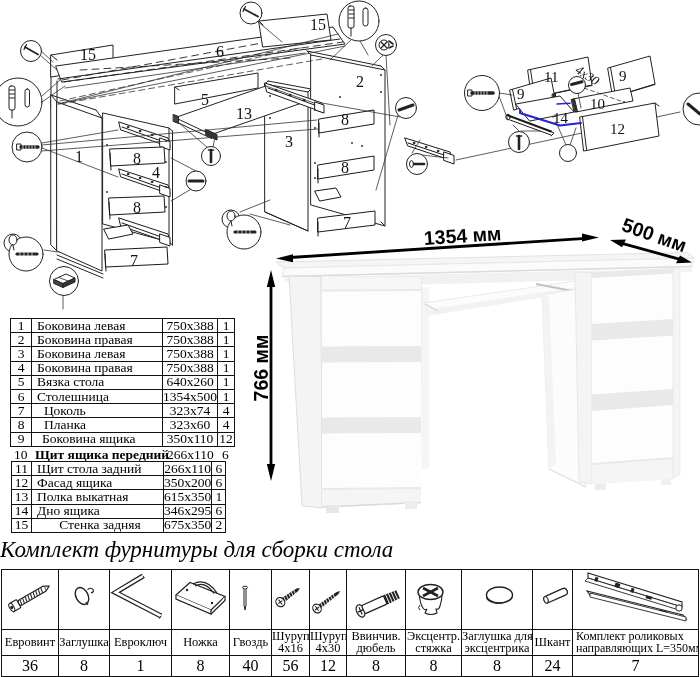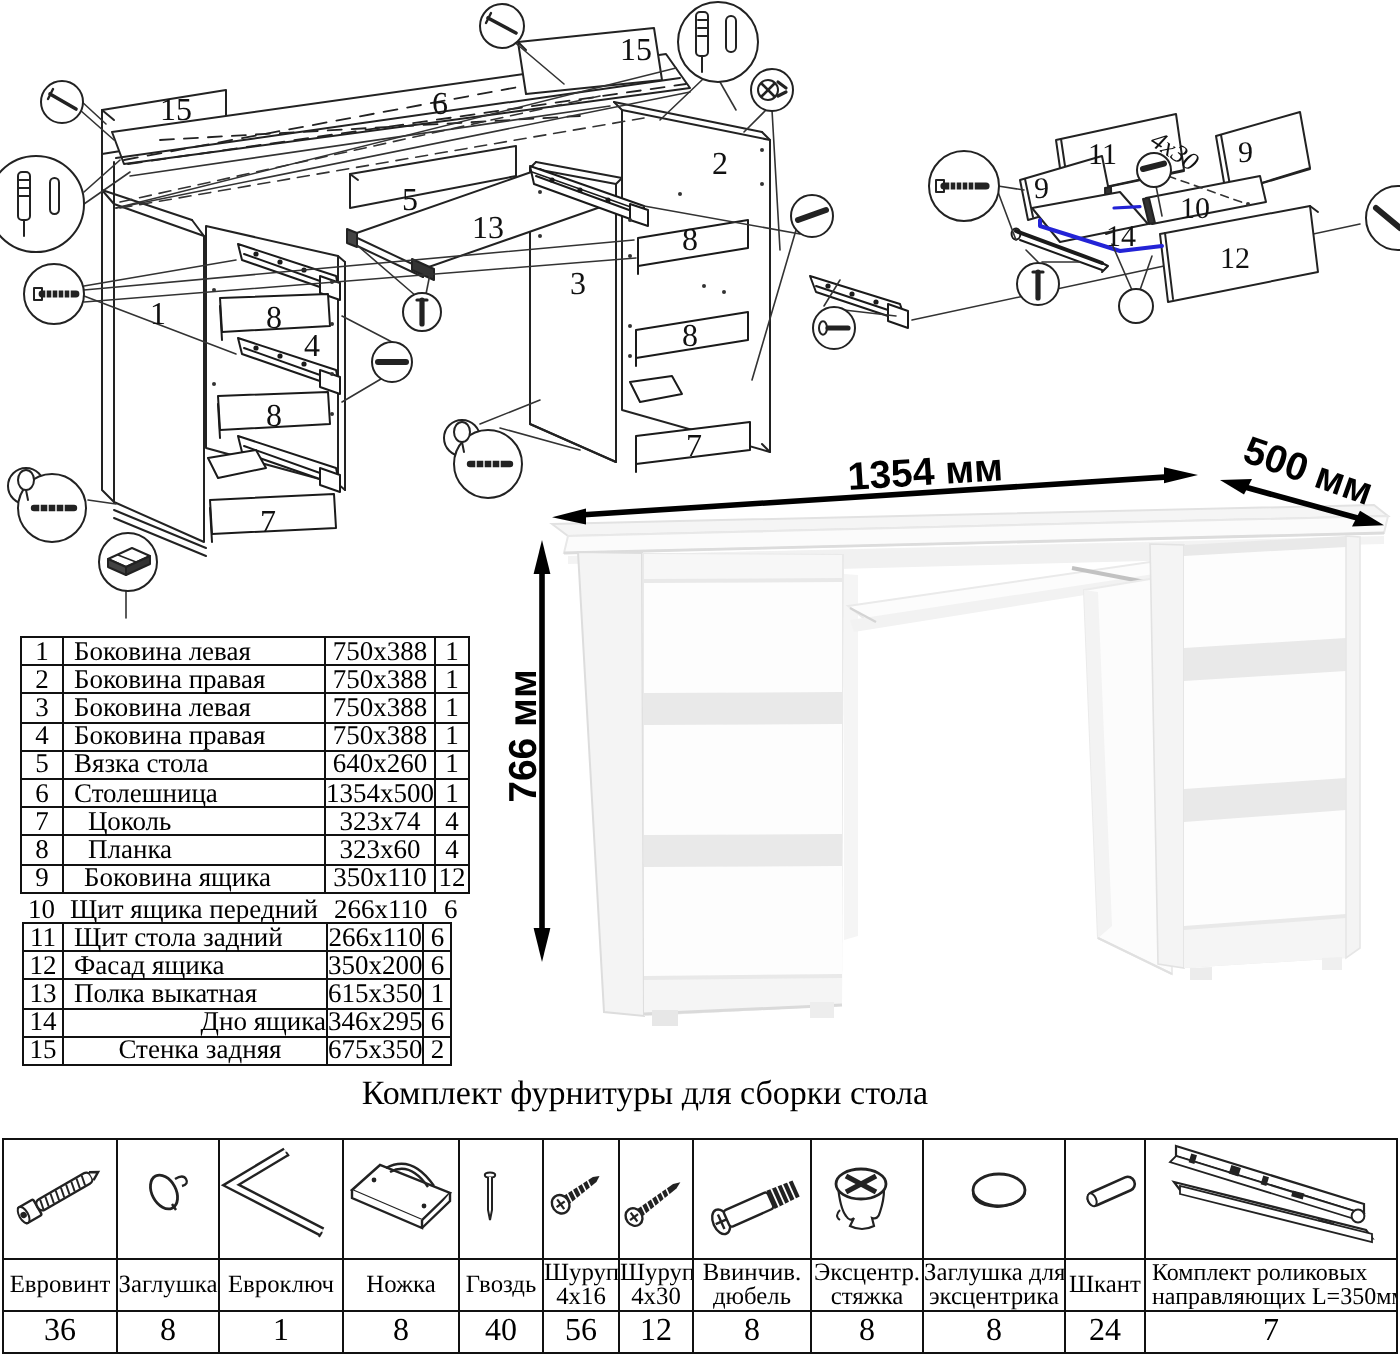--- a/index.html
+++ b/index.html
@@ -581,21 +581,21 @@
             <td class="n" style="padding-left:10px">Боковина ящика</td>
             <td class="c">350x110</td>
             <td class="c">12</td>
           </tr>
 </tbody>
       </table>
 </div>
 
 <div class="abs" style="left:0;top:447px;width:236px;height:14px;font-size:13.5px;">
   <span class="abs" style="left:14px;">10</span>
-  <span class="abs" style="left:35px;">Щит ящика передний</span>
+  <span class="abs" style="left:35px;font-weight:bold;">Щит ящика передний</span>
   <span class="abs" style="left:167px;">266x110</span>
   <span class="abs" style="left:222px;">6</span>
 </div>
 
 <div class="abs" style="left:11px;top:461px;">
 <table class="pt">
 <tbody>
           <tr>
             <td class="c" style="width:19px">11</td>
             <td class="n" style="width:126px">Щит стола задний</td>
@@ -609,35 +609,35 @@
             <td class="c">6</td>
           </tr>
 <tr>
             <td class="c">13</td>
             <td class="n">Полка выкатная</td>
             <td class="c">615x350</td>
             <td class="c">1</td>
           </tr>
 <tr>
             <td class="c">14</td>
-            <td class="n" style="text-align:right">Дно ящика</td>
+            <td class="n" style="text-align:left">Дно ящика</td>
             <td class="c">346x295</td>
             <td class="c">6</td>
           </tr>
 <tr>
             <td class="c">15</td>
             <td class="n" style="text-align:center">Стенка задняя</td>
             <td class="c">675x350</td>
             <td class="c">2</td>
           </tr>
 </tbody>
       </table>
 </div>
 
-<div class="abs" style="left:0;top:537px;width:645px;text-align:center;font-size:17px;">Комплект фурнитуры для сборки стола</div>
+<div class="abs" style="left:0;top:537px;width:645px;font-size:23px;font-style:italic;">Комплект фурнитуры для сборки стола</div>
 
 <div class="abs" style="left:1px;top:569px;">
 <table class="hw">
 <colgroup>
           <col style="width:57px">
           <col style="width:51px">
           <col style="width:62px">
           <col style="width:58px">
           <col style="width:42px">
           <col style="width:38px">

